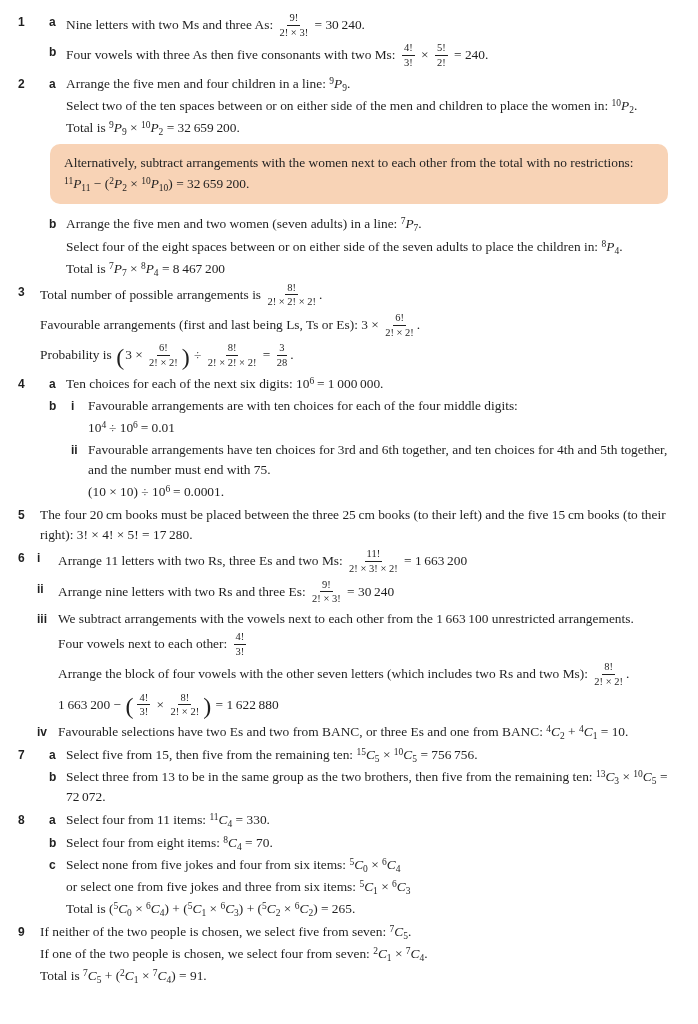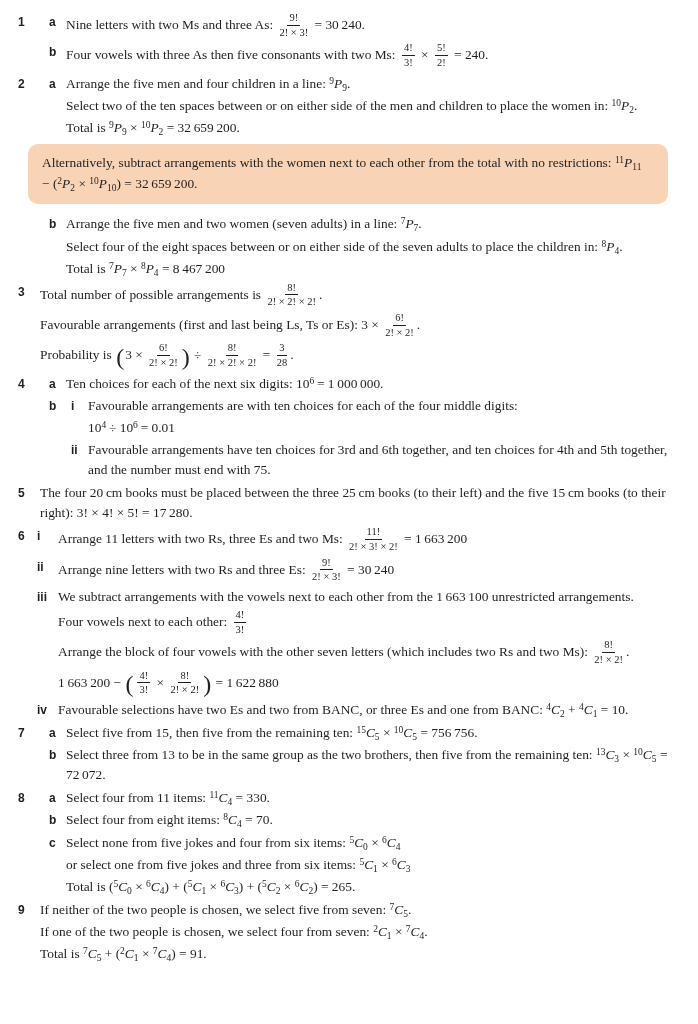--- a/index.html
+++ b/index.html
@@ -69,21 +69,21 @@
   .bigp {
     font-size: 24px;
     line-height: 0;
     vertical-align: -5px;
     font-weight: 300;
     margin: 0 1px;
   }
 
   
   .boxrow .box {
-    margin: 6px 30px 10px 28px;
+    margin: 6px 30px 10px 50px;
     background: var(--box-bg, #f8d3b6);
     border-radius: 10px;
     padding: 9px 26px 10px 14px;
     line-height: 1.55;
   }
 </style>
 </head>
 <body>
 
 <div id="page">
@@ -165,20 +165,23 @@
         <span class="rlabel">i</span>
         <div class="content">Favourable arrangements are with ten choices for each of the four middle digits:</div>
       </div>
       <div class="row L2">
         <div class="content">10<sup class="ms">4</sup> ÷ 10<sup class="ms">6</sup> = 0.01</div>
       </div>
       <div class="row L2">
         <span class="rlabel">ii</span>
         <div class="content">Favourable arrangements have ten choices for 3rd and 6th together, and ten choices for 4th and 5th together, and the number must end with 75.</div>
       </div>
+      <div class="row L2">
+        <div class="content">(10 × 10) ÷ 10<sup class="ms">6</sup> = 0.0001.</div>
+      </div>
       <div class="row L0 hasnum">
         <span class="qnum">5</span>
         <div class="content">The four 20 cm books must be placed between the three 25 cm books (to their left) and the five 15 cm books (to their right): 3! × 4! × 5! = 17 280.</div>
       </div>
       <div class="row L6 hasnum">
         <span class="qnum">6</span>
         <span class="rlabel">i</span>
         <div class="content">Arrange 11 letters with two Rs, three Es and two Ms: <span class="frac">
             <span class="fn">11!</span>
             <span class="fd">2! × 3! × 2!</span>

